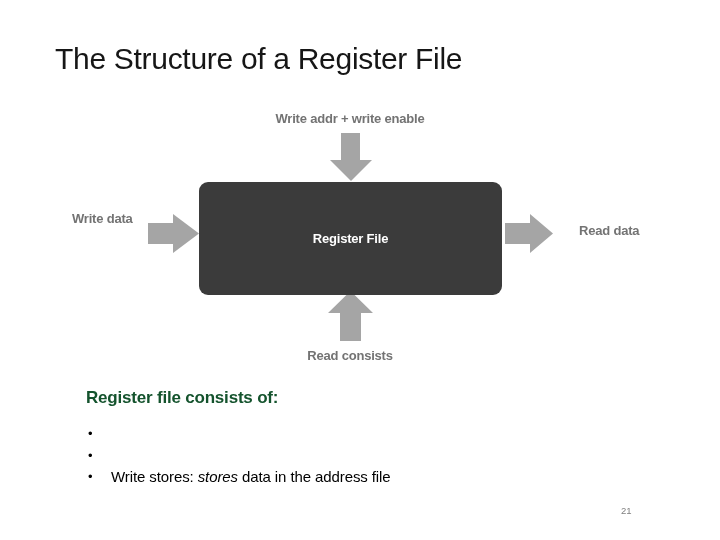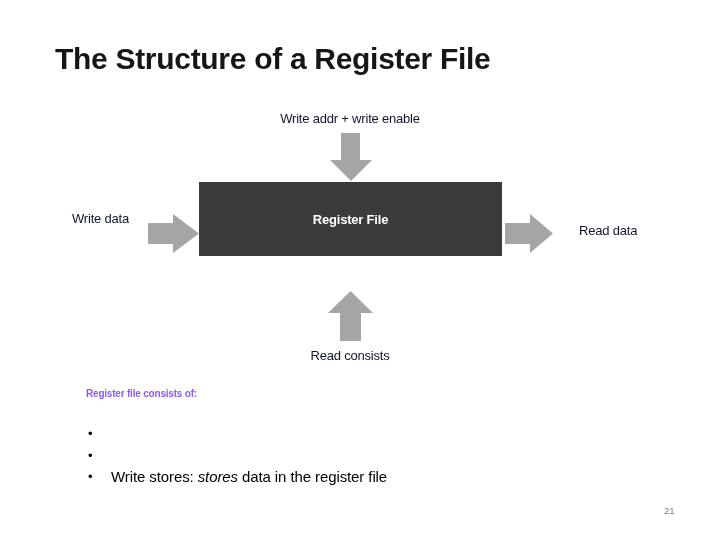--- a/index.html
+++ b/index.html
@@ -2,58 +2,58 @@
 <html><head>
 <meta charset="utf-8">
 <style>
   html,body{margin:0;padding:0;background:#ffffff;}
   .slide{
     position:relative;width:720px;height:540px;background:#ffffff;overflow:hidden;
     font-family:"Liberation Sans", sans-serif;color:#000;
   }
   .abs{position:absolute;}
   .title{
-    left:55px;top:42px;font-size:30px;line-height:34px;font-weight:700;
+    left:55px;top:42px;font-size:30px;line-height:34px;font-weight:400;
     color:#161616;letter-spacing:-0.3px;white-space:nowrap;
   }
   .lbl{
-    font-size:13px;font-weight:400;color:#0f172a;letter-spacing:-0.2px;
+    font-size:13px;font-weight:700;color:#737373;letter-spacing:-0.2px;
     white-space:nowrap;line-height:14px;
   }
   .lbl-top{left:350px;top:112px;transform:translateX(-50%);}
   .lbl-left{left:72px;top:212px;}
   .lbl-right{left:579px;top:224px;text-align:center;}
   .lbl-bottom{left:350px;top:349px;transform:translateX(-50%);}
   .regbox{
-    left:199px;top:182px;width:303px;height:74px;background:#3b3b3b;
-    display:flex;align-items:center;justify-content:center;
+    left:199px;top:182px;width:303px;height:113px;background:#3b3b3b;
+    display:flex;align-items:center;justify-content:center;border-radius:9px;
   }
   .regbox span{
     color:#ffffff;font-size:13px;font-weight:700;letter-spacing:-0.2px;
   }
   .arrow-down{left:330px;top:133px;}
   .arrow-left-in{left:148px;top:214px;}
   .arrow-right-out{left:505px;top:214px;}
   .arrow-up{left:328px;top:291px;}
   .heading{
-    left:86px;top:388px;font-size:10px;font-weight:700;color:#8b5cf6;
+    left:86px;top:388px;font-size:17px;font-weight:700;color:#14532d;
     letter-spacing:-0.2px;white-space:nowrap;
   }
   .bullets{left:88px;top:423px;width:480px;}
   .bullet-row{
     display:flex;align-items:flex-start;
     font-size:15px;line-height:21.5px;color:#000;letter-spacing:-0.1px;
   }
   .bullet-row .dot{
     width:23px;flex:0 0 23px;font-size:13px;line-height:21.5px;
   }
   .bullet-row .txt{white-space:nowrap;}
   .bullet-row .txt i{font-style:italic;}
   .pagenum{
-    left:664px;top:505px;font-size:9.5px;color:#7f7f7f;line-height:11px;
+    left:621px;top:505px;font-size:9.5px;color:#7f7f7f;line-height:11px;
   }
   svg{display:block;}
 </style>
 </head>
 <body>
 
 <div class="slide">
 
   <div class="abs title">The Structure of a Register File</div>
 
@@ -94,19 +94,19 @@
 
   <div class="abs bullets">
     <div class="bullet-row">
       <span class="dot">•</span>
     </div>
     <div class="bullet-row">
       <span class="dot">•</span>
     </div>
     <div class="bullet-row">
       <span class="dot">•</span>
-      <span class="txt"><span>Write stores: </span><i>stores</i><span> data in the register file</span></span>
+      <span class="txt"><span>Write stores: </span><i>stores</i><span> data in the address file</span></span>
     </div>
   </div>
 
   <div class="abs pagenum">21</div>
 
 </div>
 
 </body></html>

